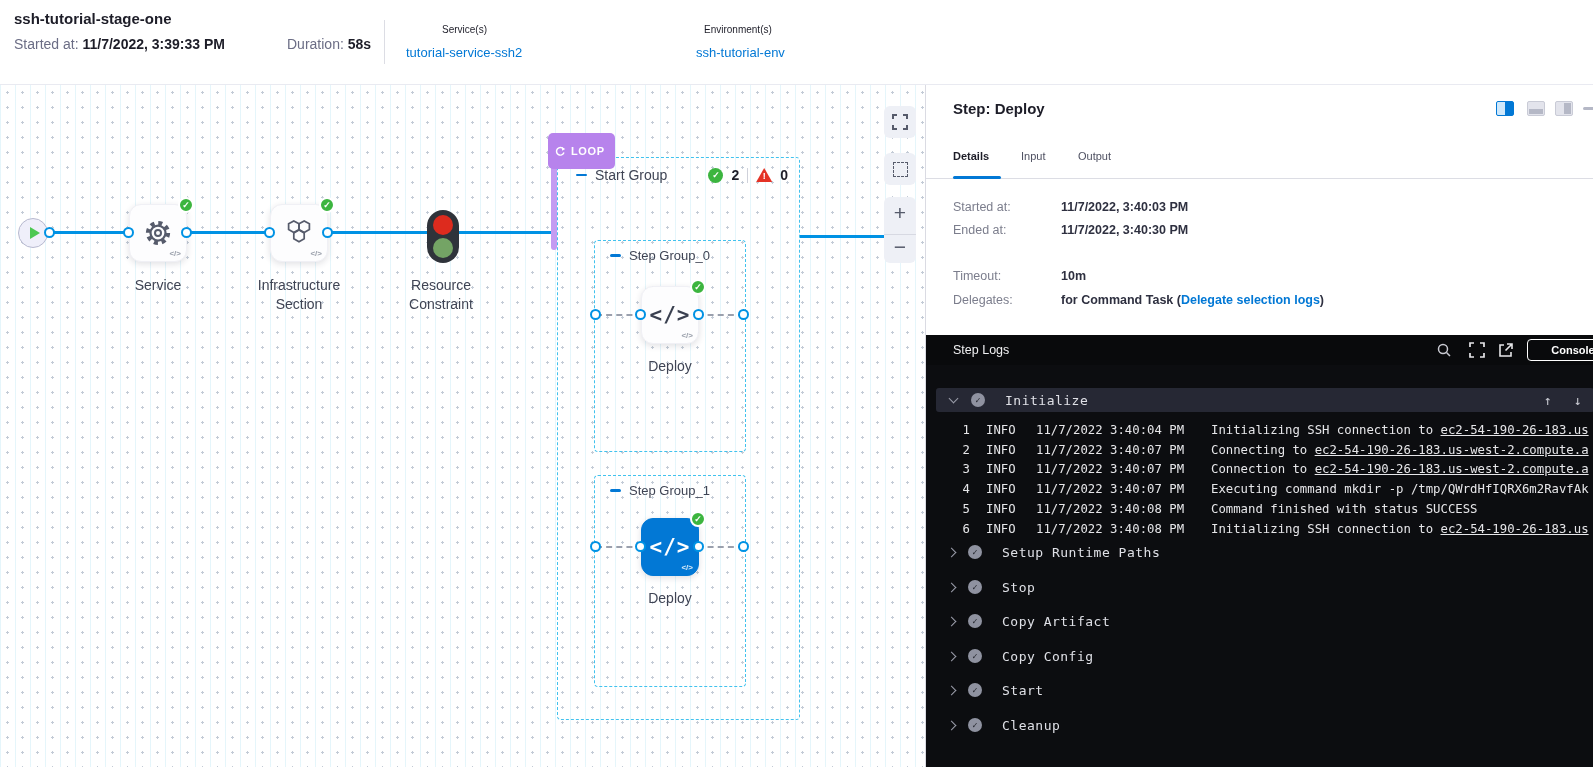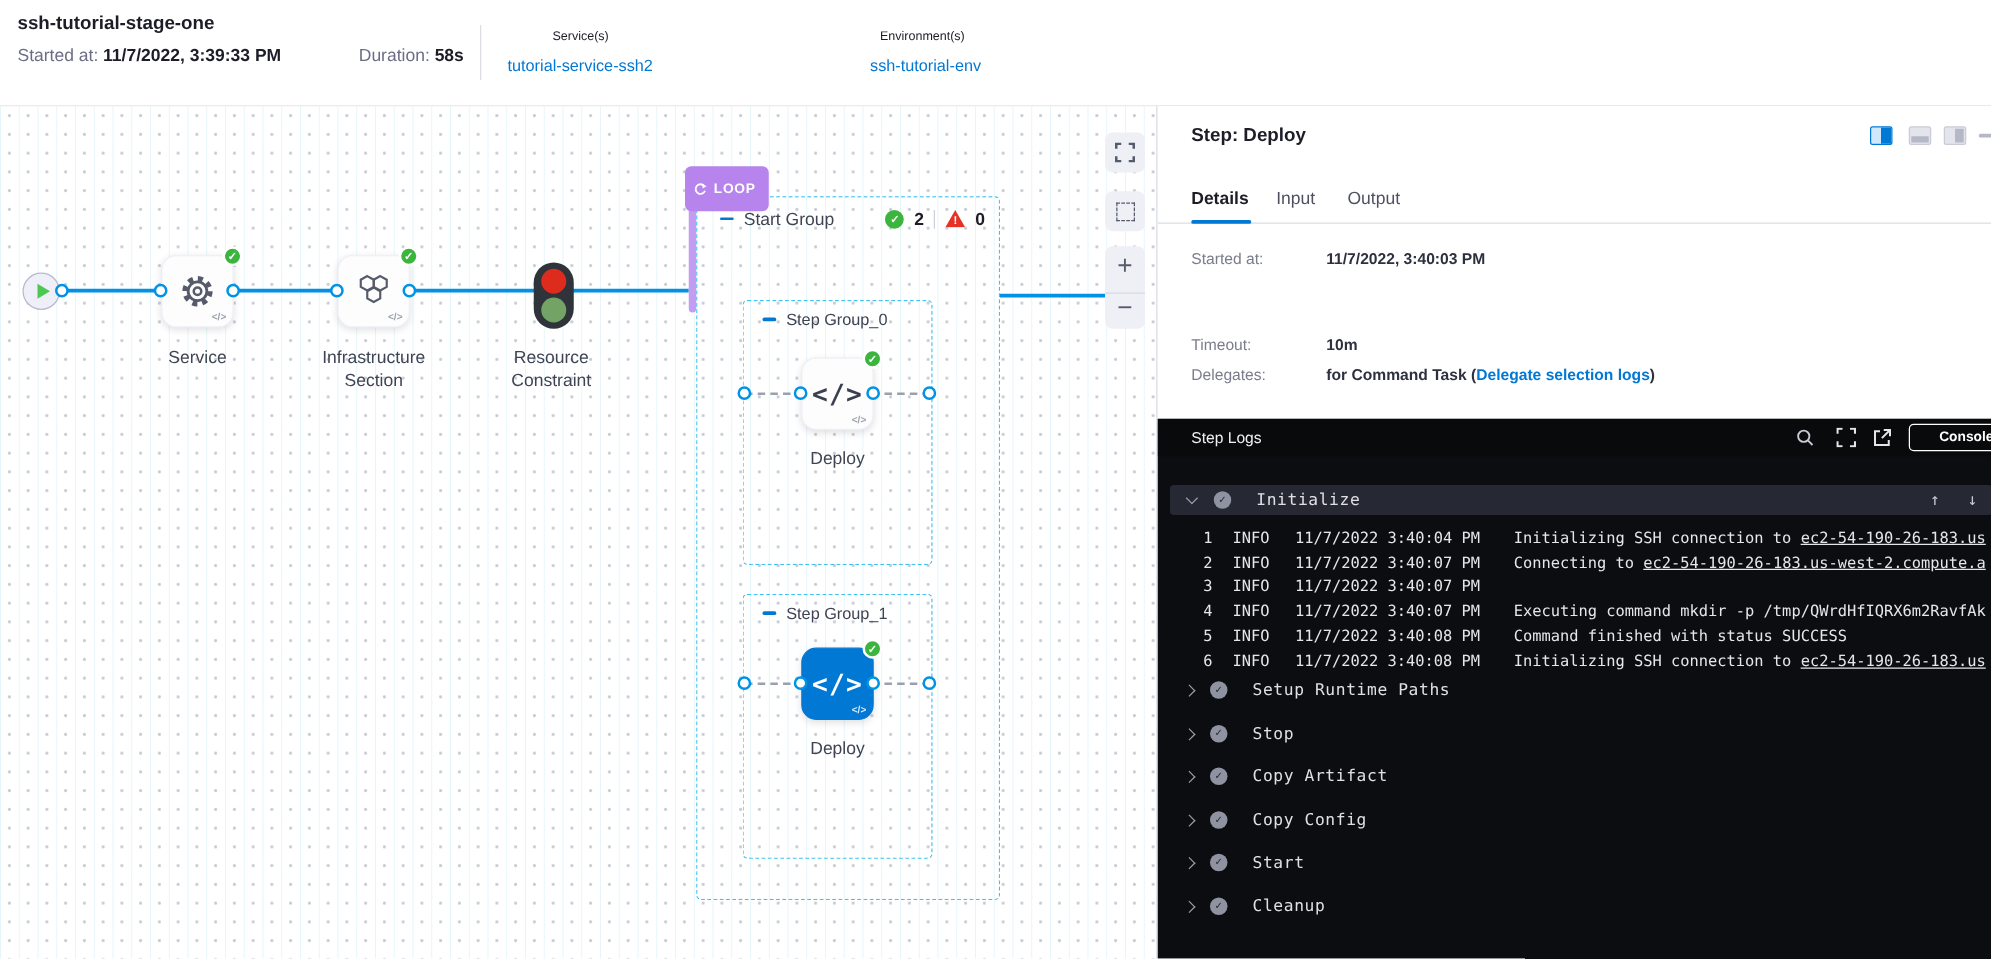--- a/index.html
+++ b/index.html
@@ -83,21 +83,21 @@
   .panel-title { position:absolute; left:27px; top:15px; font-size:15px; font-weight:bold; color:#1d1d28; }
   .layout-ic { position:absolute; top:16px; width:18px; height:15px; border-radius:2px; }
   .layout-ic.split { border:1.5px solid #0278d5; background:linear-gradient(90deg,#cfe8fb 50%,#0278d5 50%); }
   .layout-ic.bottom { background:#e3e4ec; border:1px solid #c9cbd6; }
   .layout-ic.bottom::after { content:""; position:absolute; left:1px; right:1px; bottom:1px; height:5px; background:#b5b8c6; }
   .layout-ic.right { background:#e3e4ec; border:1px solid #c9cbd6; }
   .layout-ic.right::after { content:""; position:absolute; right:1px; top:1px; bottom:1px; width:7px; background:#b5b8c6; }
   .more-dash { position:absolute; left:657px; top:22px; width:12px; height:3px; background:#b5b8c6; border-radius:2px; }
 
   .tabs { position:absolute; left:0; top:57px; width:668px; height:37px; border-bottom:1px solid #dcdde4; }
-  .tab { position:absolute; top:8px; font-size:14px; color:#4f5162; cursor:pointer; }
+  .tab { position:absolute; top:8px; font-size:11px; color:#4f5162; cursor:pointer; }
   .tab.active { font-weight:bold; color:#1d1d28; }
   .tab-underline { position:absolute; left:27px; top:34px; width:48px; height:3px; background:#0278d5; border-radius:2px; }
 
   .drow { position:absolute; left:27px; width:620px; font-size:12.5px; }
   .drow .dlabel { display:inline-block; width:108px; color:#7b7d8c; }
   .drow .dvalue { color:#2e3040; font-weight:bold; }
   .dlink { color:#0278d5; font-weight:bold; cursor:pointer; }
 
   
   .logs { position:absolute; left:0; top:250px; width:668px; height:432px; background:#0c0d10; overflow:hidden; }
@@ -272,20 +272,23 @@
     <div class="tabs">
       <span class="tab active" style="left:27px;">Details</span>
       <span class="tab" style="left:95px;">Input</span>
       <span class="tab" style="left:152px;">Output</span>
       <div class="tab-underline"></div>
     </div>
 
     <div class="drow" style="top:115px;">
       <span class="dlabel">Started at:</span><span class="dvalue">11/7/2022, 3:40:03 PM</span>
     </div>
+    <div class="drow" style="top:138px;">
+      <span class="dlabel">Ended at:</span><span class="dvalue">11/7/2022, 3:40:30 PM</span>
+    </div>
     <div class="drow" style="top:184px;">
       <span class="dlabel">Timeout:</span><span class="dvalue">10m</span>
     </div>
     <div class="drow" style="top:208px;">
       <span class="dlabel">Delegates:</span><span class="dvalue">for Command Task (</span><span class="dlink">Delegate selection logs</span><span class="dvalue">)</span>
     </div>
 
     <div class="logs mono">
       <div class="logbar">
         <span class="logbar-title" style="font-family:'Liberation Sans',sans-serif;">Step Logs</span>
@@ -326,20 +329,21 @@
       <div class="logline" style="top:107.7px;">
         <span class="ln">2</span>
         <span class="lvl">INFO</span>
         <span class="ts">11/7/2022 3:40:07 PM</span>
         <span class="msg"><span>Connecting to </span><span class="loglink">ec2-54-190-26-183.us-west-2.compute.a</span></span>
       </div>
       <div class="logline" style="top:127.4px;">
         <span class="ln">3</span>
         <span class="lvl">INFO</span>
         <span class="ts">11/7/2022 3:40:07 PM</span>
+        <span class="msg"><span>Connection to </span><span class="loglink">ec2-54-190-26-183.us-west-2.compute.a</span></span>
       </div>
       <div class="logline" style="top:147.1px;">
         <span class="ln">4</span>
         <span class="lvl">INFO</span>
         <span class="ts">11/7/2022 3:40:07 PM</span>
         <span class="msg"><span>Executing command mkdir -p /tmp/QWrdHfIQRX6m2RavfAk</span></span>
       </div>
       <div class="logline" style="top:166.8px;">
         <span class="ln">5</span>
         <span class="lvl">INFO</span>

